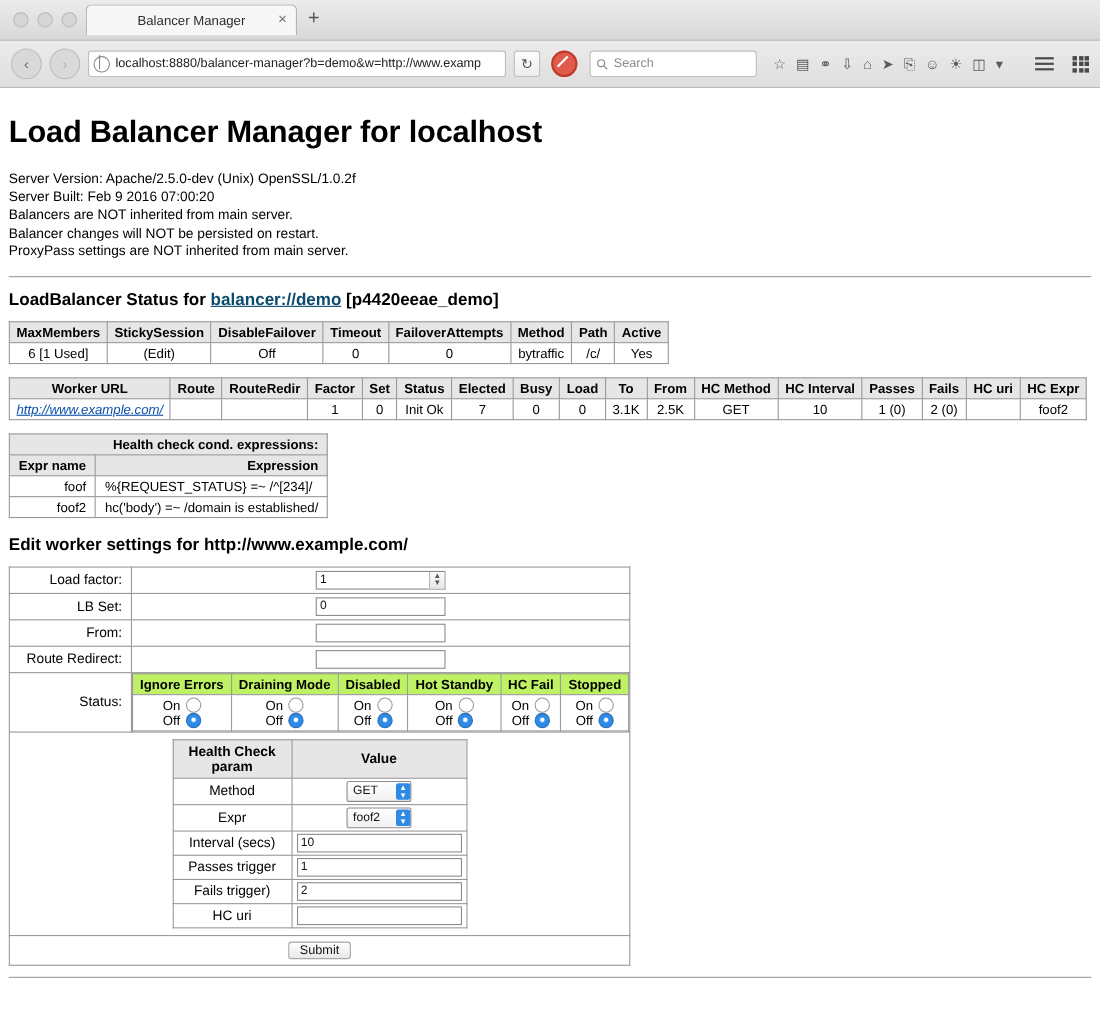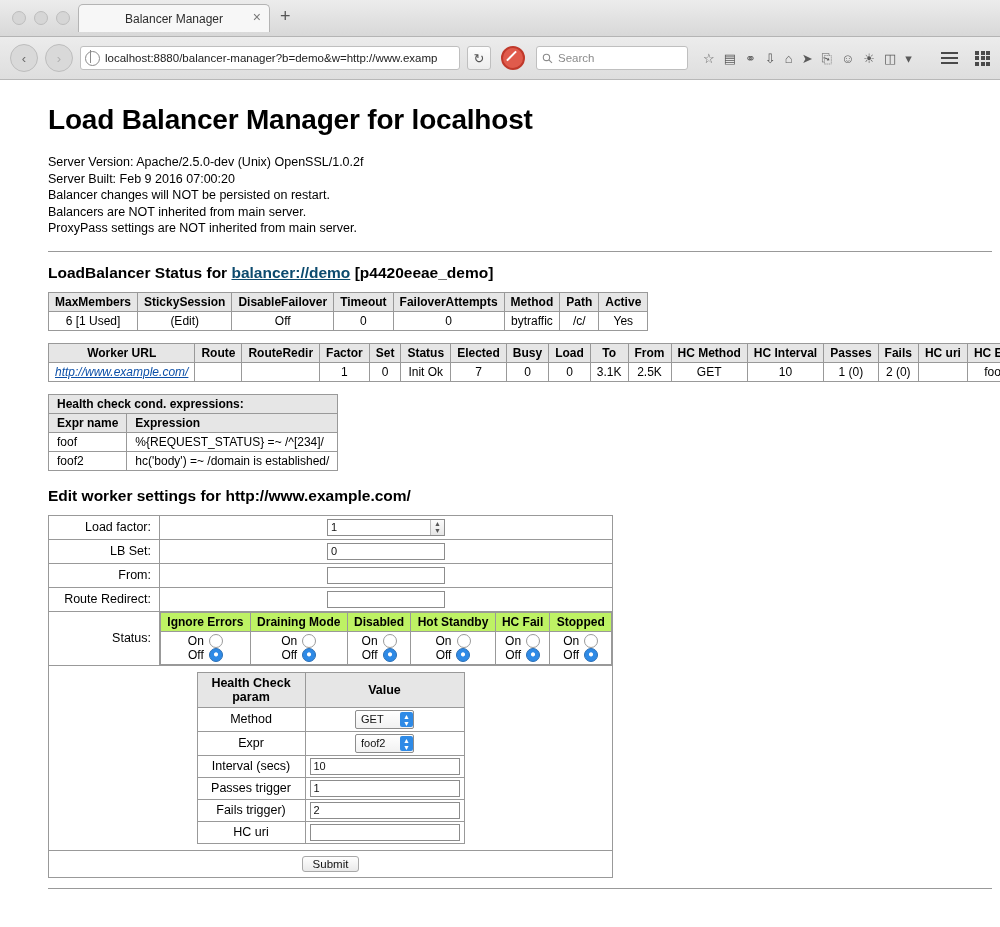--- a/index.html
+++ b/index.html
@@ -199,21 +199,20 @@
     grid-gap: 1.5px;
     cursor: pointer;
   }
   .gridicon i { width: 4px; height: 4px; background: #4a4a4a; display:block; }
 
   
   .page {
     padding: 10px 8px 0 8px;
     color: #000;
     font-size: 13px;
-    margin-left: 40px;
   }
   h1.page-title {
     font-size: 28px;
     margin: 14px 0 18px 0;
     font-weight: bold;
     letter-spacing: -0.2px;
   }
   .serverinfo {
     font-size: 12.5px;
     line-height: 16.5px;
@@ -260,21 +259,21 @@
     font-style: italic;
   }
   table.hc {
     border-collapse: collapse;
     font-size: 12px;
     margin-bottom: 6px;
   }
   table.hc th, table.hc td {
     border: 1px solid #999;
     padding: 2px 8px;
-    text-align: left;
+    text-align: right;
   }
   table.hc th { background: #e6e6e6; font-weight: bold; }
   table.hc td.expr { text-align: left; font-family: "Liberation Sans", sans-serif; }
 
   
   table.form {
     border-collapse: collapse;
     font-size: 12.5px;
     width: 565px;
   }
@@ -461,22 +460,22 @@
   </div>
 </div>
 
 <div class="page">
 
   <h1 class="page-title">Load Balancer Manager for localhost</h1>
 
   <div class="serverinfo">
     <div>Server Version: Apache/2.5.0-dev (Unix) OpenSSL/1.0.2f</div>
     <div>Server Built: Feb 9 2016 07:00:20</div>
+    <div>Balancers are NOT inherited from main server.</div>
     <div>Balancer changes will NOT be persisted on restart.</div>
-    <div>Balancers are NOT inherited from main server.</div>
     <div>ProxyPass settings are NOT inherited from main server.</div>
   </div>
 
   <hr class="rule">
 
   <h3 class="section">
     <span>LoadBalancer Status for </span><a href="#">balancer://demo</a><span> [p4420eeae_demo]</span>
   </h3>
 
   <table class="data">

